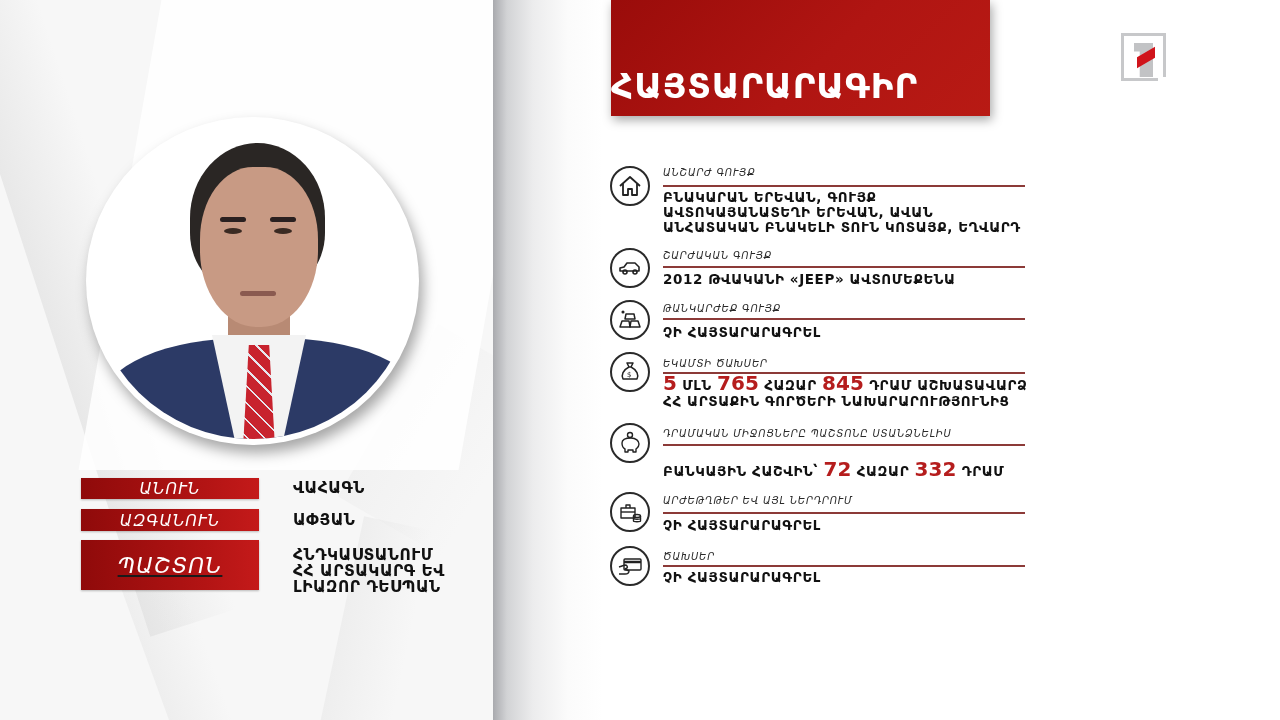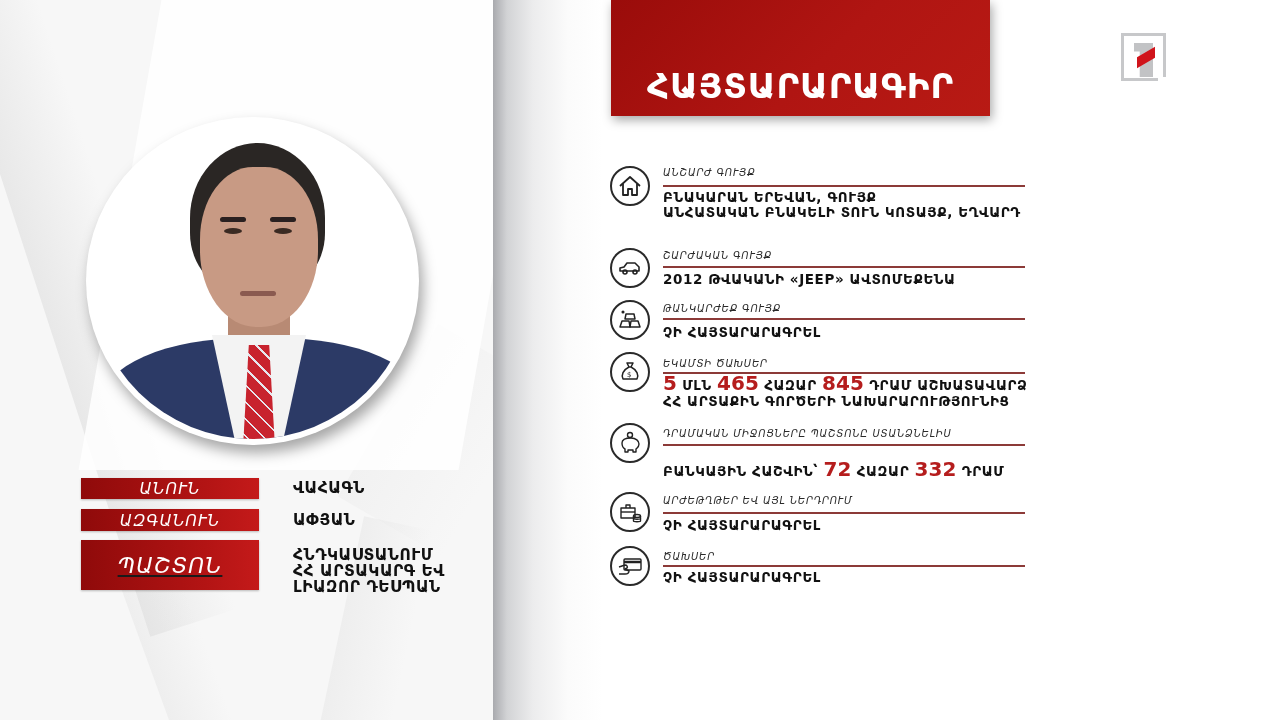--- a/index.html
+++ b/index.html
@@ -60,21 +60,21 @@
     position: absolute; left: 493px; top: 0; width: 787px; height: 720px;
     background: linear-gradient(90deg, #a9aaae 0px, #d2d3d5 14px, #ececed 40px, #fbfbfb 75px, #ffffff 110px);
   }
 
   .title-box {
     position: absolute; left: 611px; top: 0; width: 379px; height: 116px;
     background: linear-gradient(135deg, #9a0c0a 0%, #b01512 55%, #b81a14 100%);
     box-shadow: 2px 4px 10px rgba(0,0,0,0.35);
   }
   .title-text {
-    position: absolute; left: 0; right: 0; bottom: 10px; text-align: center;
+    position: absolute; left: 0; right: 0; bottom: 10px; 
     color: #fff; font-weight: bold; font-size: 34px; letter-spacing: 1px;
     font-family: "DejaVu Sans", sans-serif;
   }
 
   .logo { position: absolute; left: 1121px; top: 33px; width: 45px; height: 48px; border: 3px solid #c7c8ca; background: #fff; }
   .logo-one { position: absolute; left: 10px; top: 7px; width: 19px; height: 34px; background: #c2c3c5; clip-path: polygon(0 0, 100% 0, 100% 100%, 30% 100%, 30% 25%, 0 25%); }
   .logo-stripe { position: absolute; left: 13px; top: 16px; width: 18px; height: 11px; background: #d0141b; transform: skewY(-30deg); }
   .logo-notch { position: absolute; right: -3px; bottom: -3px; width: 8px; height: 4px; background: #fff; }
 
   
@@ -198,20 +198,21 @@
   <div class="item-icon">
     <svg viewBox="0 0 26 26" fill="none" stroke="#222" stroke-width="1.8" stroke-linejoin="round">
       <path d="M3 13 L13 4 L23 13"></path>
         <path d="M6 11 V22 H11 V16 H15 V22 H20 V11"></path>
     </svg>
   </div>
   <div class="item-caption">ԱՆՇԱՐԺ ԳՈՒՅՔ</div>
   <div class="item-rule"></div>
   <div class="item-body">
     <div>ԲՆԱԿԱՐԱՆ ԵՐԵՎԱՆ, ԳՈՒՅՔ</div>
+    <div>ԱՎՏՈԿԱՅԱՆԱՏԵՂԻ ԵՐԵՎԱՆ, ԱՎԱՆ</div>
     <div>ԱՆՀԱՏԱԿԱՆ ԲՆԱԿԵԼԻ ՏՈՒՆ ԿՈՏԱՅՔ, ԵՂՎԱՐԴ</div>
   </div>
 </div>
 
 <div class="item it-movable">
   <div class="item-icon">
     <svg viewBox="0 0 26 26" fill="none" stroke="#222" stroke-width="1.6" stroke-linejoin="round">
       <path d="M3 16 V13 L7 12 L10 8 H18 L22 12 V16 Z"></path>
         <circle cx="8" cy="17" r="2"></circle>
         <circle cx="18" cy="17" r="2"></circle>
@@ -242,21 +243,21 @@
       <path d="M10 4 H16 L14 8 H12 Z"></path>
         <path d="M12 8 C6 11 4 16 6 20 H20 C22 16 20 11 14 8"></path>
       <text x="10" y="18" font-size="7" fill="#222" stroke="none" font-family="DejaVu Sans, sans-serif">$</text>
     </svg>
   </div>
   <div class="item-caption">ԵԿԱՄՏԻ ԾԱԽՍԵՐ</div>
   <div class="item-rule"></div>
   <div class="item-body">
     <span class="num">5</span>
     <span>ՄԼՆ</span>
-    <span class="num">465</span>
+    <span class="num">765</span>
     <span>ՀԱԶԱՐ</span>
     <span class="num">845</span>
     <span>ԴՐԱՄ ԱՇԽԱՏԱՎԱՐՁ</span>
     <span class="line2">ՀՀ ԱՐՏԱՔԻՆ ԳՈՐԾԵՐԻ ՆԱԽԱՐԱՐՈՒԹՅՈՒՆԻՑ</span>
   </div>
 </div>
 
 <div class="item it-funds">
   <div class="item-icon">
     <svg viewBox="0 0 26 26" fill="none" stroke="#222" stroke-width="1.4" stroke-linejoin="round">

